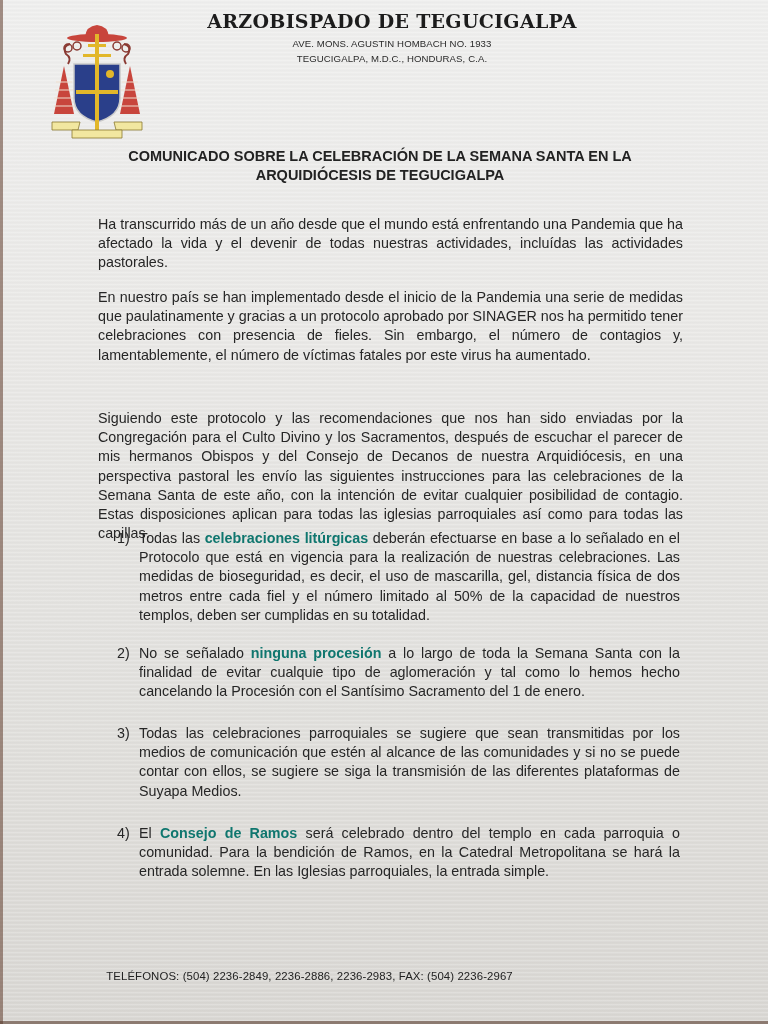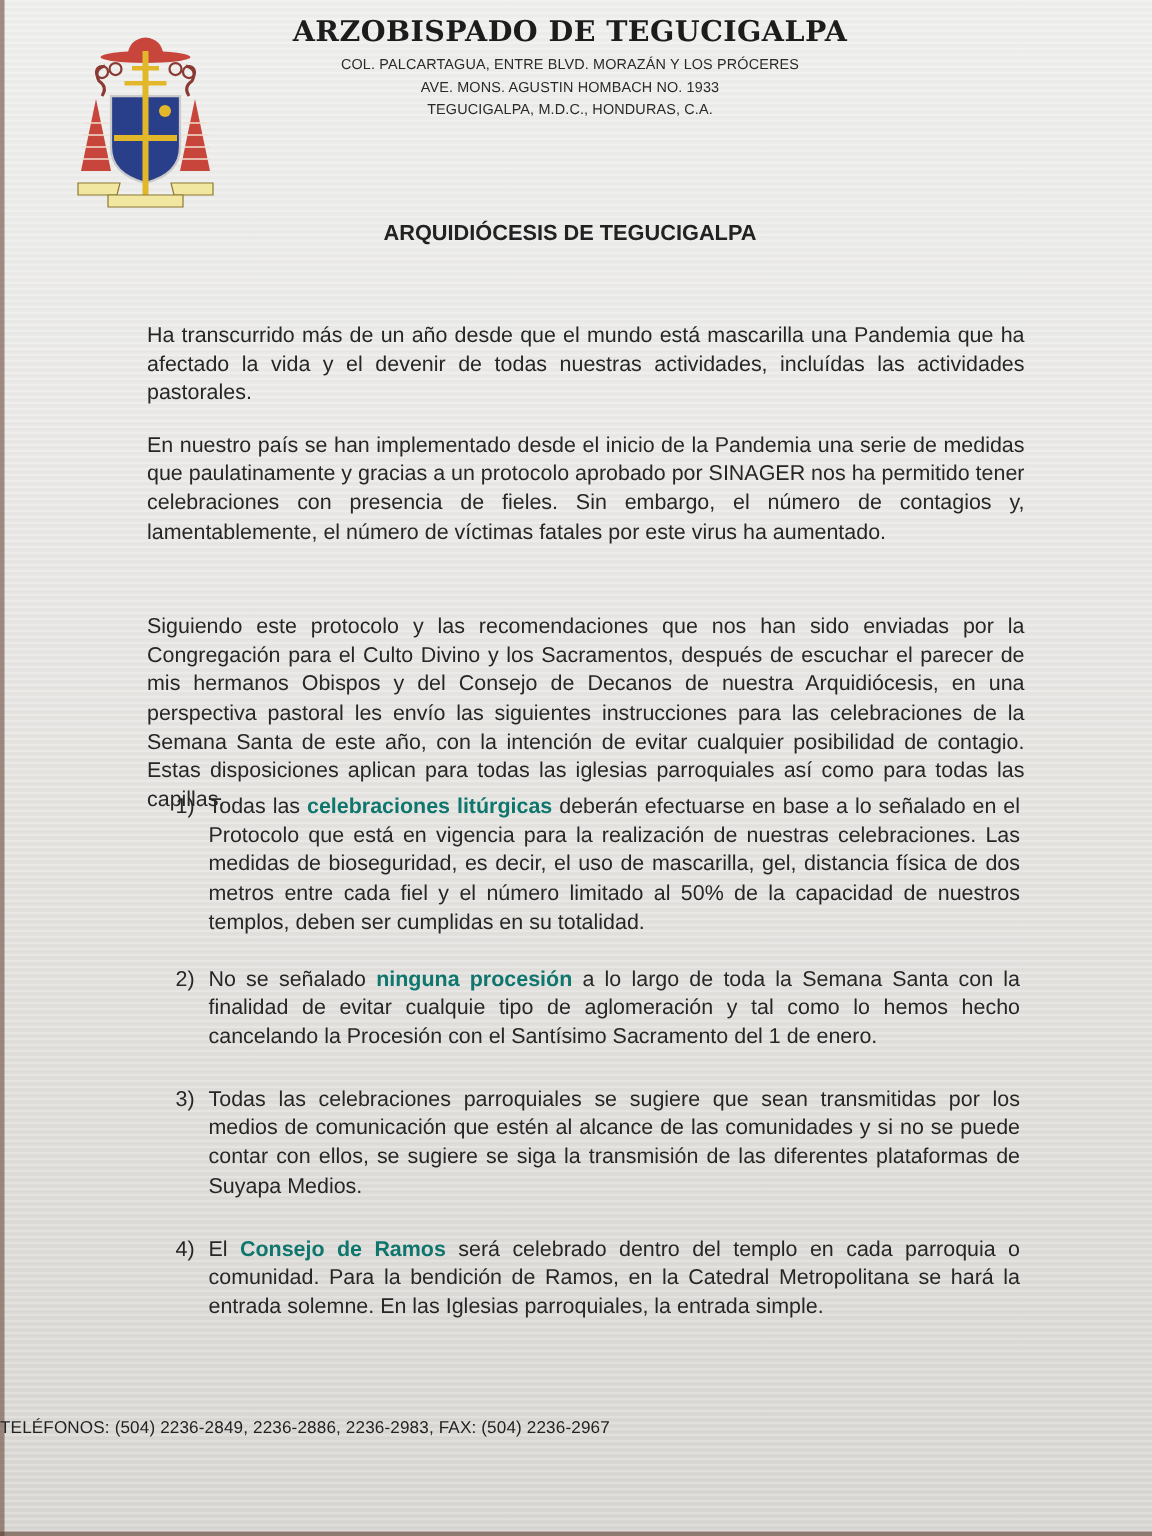--- a/index.html
+++ b/index.html
@@ -10,21 +10,21 @@
   }
   .paper-texture {
     position: absolute; inset: 0; pointer-events: none;
     background-image: repeating-linear-gradient(180deg, rgba(255,255,255,0.18) 0px, rgba(255,255,255,0.18) 1px, rgba(0,0,0,0.02) 2px, rgba(0,0,0,0) 4px);
   }
   .edge-left { position: absolute; left: 0; top: 0; width: 3px; height: 1024px; background: #6b4a3a; opacity: .6; }
   .edge-bottom { position: absolute; left: 0; bottom: 0; width: 768px; height: 3px; background: #5a3e30; opacity: .6; }
 
   .crest { position: absolute; left: 50px; top: 22px; width: 95px; height: 122px; }
 
-  .letterhead { position: absolute; left: 180px; top: 10px; width: 400px; text-align: center; }
+  .letterhead { position: absolute; left: 192px; top: 10px; width: 400px; text-align: center; }
   .lh-title {
     font-family: "DejaVu Serif", serif; font-weight: bold; font-size: 19px;
     letter-spacing: 0.3px; color: #1c1c1c; margin: 0 0 4px 0;
   }
   .lh-line { font-size: 9.6px; line-height: 15px; color: #2a2a2a; letter-spacing: 0.1px; }
 
   .doc-title {
     position: absolute; left: 100px; top: 147px; width: 560px; text-align: center;
     font-weight: bold; font-size: 14.5px; line-height: 19px; color: #222;
   }
@@ -44,21 +44,21 @@
   }
   .item .num { width: 22px; flex: none; }
   .item .txt { flex: 1; text-align: justify; }
   .item b { font-weight: bold; color: #0f766e; }
   .i1 { top: 529px; }
   .i2 { top: 644px; }
   .i3 { top: 724px; }
   .i4 { top: 824px; }
 
   .footer {
-    position: absolute; left: 0; width: 619px; top: 946px; text-align: left;
+    position: absolute; left: 0; width: 619px; top: 970px; text-align: center;
     font-size: 11.4px; color: #222; letter-spacing: 0.1px;
   }
 </style>
 </head>
 <body>
 
 <div class="paper-texture"></div>
 <div class="edge-left"></div>
 <div class="edge-bottom"></div>
 
@@ -88,30 +88,30 @@
 
   <circle cx="60" cy="52" r="4" fill="#e2b72a"></circle>
 
   <path d="M2 100 H30 L28 108 H2 Z" fill="#f2e7a0" stroke="#8a7a30" stroke-width="0.8"></path>
   <path d="M64 100 H92 V108 H66 Z" fill="#f2e7a0" stroke="#8a7a30" stroke-width="0.8"></path>
   <path d="M22 108 H72 V116 H22 Z" fill="#f2e7a0" stroke="#8a7a30" stroke-width="0.8"></path>
 </svg>
 
 <div class="letterhead">
   <div class="lh-title">ARZOBISPADO DE TEGUCIGALPA</div>
-  <div class="lh-line">COL. PALCARTAGUA, ENTRE BLVD. MORAZÁN Y LOS PRÓCERES</div>
   <div class="lh-line">AVE. MONS. AGUSTIN HOMBACH NO. 1933</div>
   <div class="lh-line">TEGUCIGALPA, M.D.C., HONDURAS, C.A.</div>
 </div>
 
 <div class="doc-title">
+  <div>COMUNICADO SOBRE LA CELEBRACIÓN DE LA SEMANA SANTA EN LA</div>
   <div>ARQUIDIÓCESIS DE TEGUCIGALPA</div>
 </div>
 
-<div class="body-text p1">Ha transcurrido más de un año desde que el mundo está mascarilla una Pandemia que ha afectado la vida y el devenir de todas nuestras actividades, incluídas las actividades pastorales.</div>
+<div class="body-text p1">Ha transcurrido más de un año desde que el mundo está enfrentando una Pandemia que ha afectado la vida y el devenir de todas nuestras actividades, incluídas las actividades pastorales.</div>
 <div class="body-text p2">En nuestro país se han implementado desde el inicio de la Pandemia una serie de medidas que paulatinamente y gracias a un protocolo aprobado por SINAGER nos ha permitido tener celebraciones con presencia de fieles. Sin embargo, el número de contagios y, lamentablemente, el número de víctimas fatales por este virus ha aumentado.</div>
 <div class="body-text p3">Siguiendo este protocolo y las recomendaciones que nos han sido enviadas por la Congregación para el Culto Divino y los Sacramentos, después de escuchar el parecer de mis hermanos Obispos y del Consejo de Decanos de nuestra Arquidiócesis, en una perspectiva pastoral les envío las siguientes instrucciones para las celebraciones de la Semana Santa de este año, con la intención de evitar cualquier posibilidad de contagio. Estas disposiciones aplican para todas las iglesias parroquiales así como para todas las capillas.</div>
 
 <div class="item i1">
   <span class="num">1)</span>
   <span class="txt"><span>Todas las </span><b>celebraciones litúrgicas</b><span> deberán efectuarse en base a lo señalado en el Protocolo que está en vigencia para la realización de nuestras celebraciones. Las medidas de bioseguridad, es decir, el uso de mascarilla, gel, distancia física de dos metros entre cada fiel y el número limitado al 50% de la capacidad de nuestros templos, deben ser cumplidas en su totalidad.</span></span>
 </div>
 
 <div class="item i2">
   <span class="num">2)</span>

